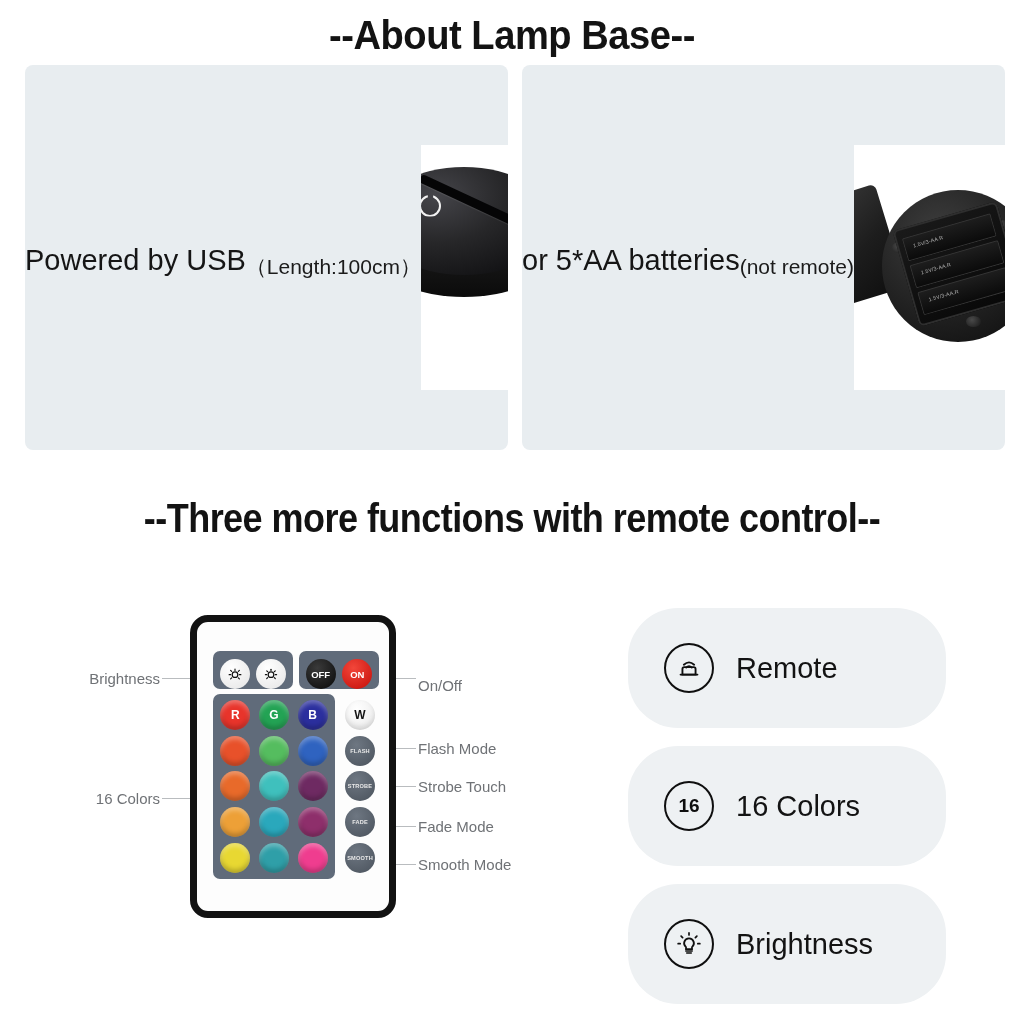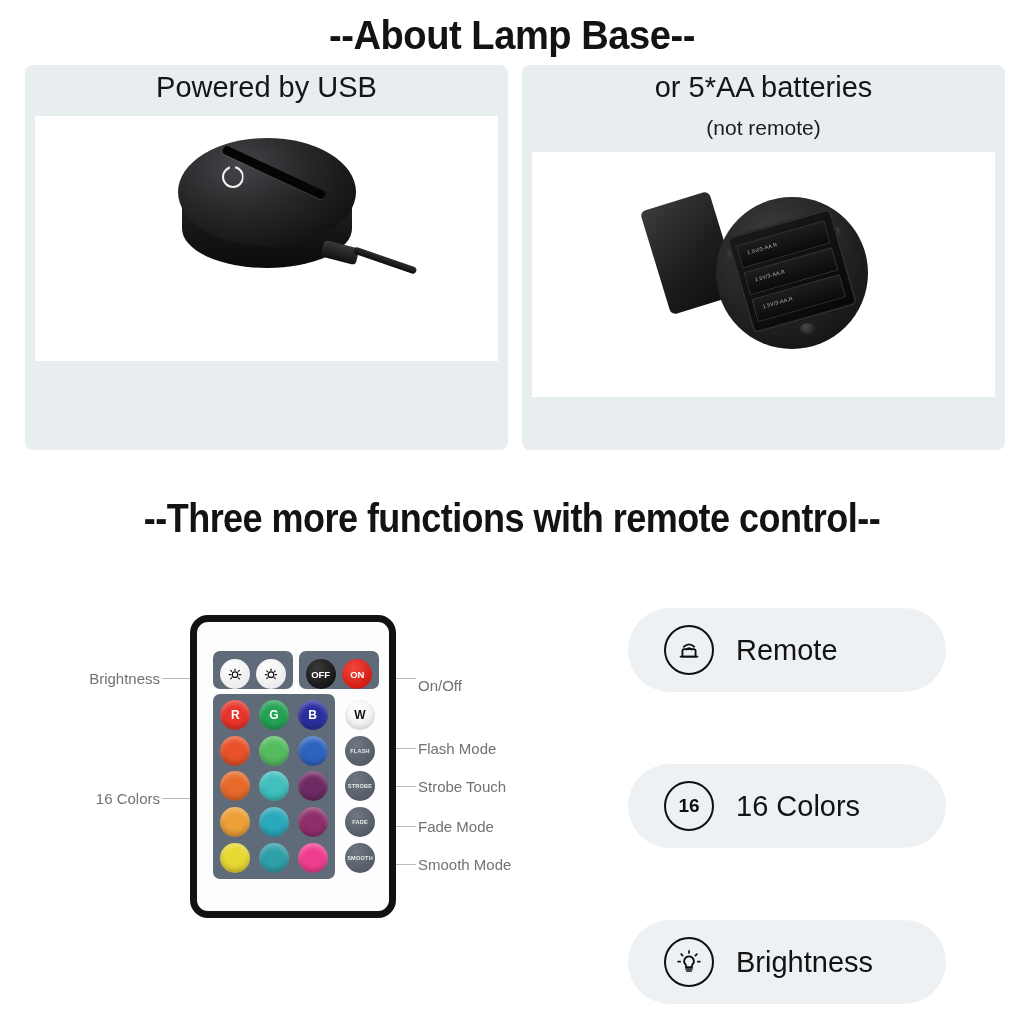--- a/index.html
+++ b/index.html
@@ -41,21 +41,21 @@
     position: absolute;
     top: 65px; left: 25px;
     width: 980px; height: 385px;
     display: flex;
     gap: 14px;
   }
   .card {
     flex: 1;
     background: #e8edf0;
     display: flex;
-    flex-direction: column;
+    flex-direction: row;
     align-items: center;
     padding-top: 7px;
     border-radius: 8px;
   }
   .card-title {
     font-size: 29px;
     color: #151515;
     font-weight: 400;
     line-height: 1.1;
     white-space: nowrap;
@@ -391,21 +391,21 @@
   
   .pills {
     position: absolute;
     top: 608px; left: 628px;
     width: 318px; height: 396px;
     display: flex;
     flex-direction: column;
     justify-content: space-between;
   }
   .pill {
-    height: 84px;
+    height: 120px;
     background: #eef1f3;
     border-radius: 50px;
     display: flex;
     align-items: center;
     padding-left: 36px;
     gap: 22px;
   }
   .pill-icon {
     width: 50px; height: 50px;
     flex: 0 0 50px;
@@ -428,20 +428,21 @@
 <body>
 
 <div class="page">
 
   <div class="heading-1">--About Lamp Base--</div>
 
   <div class="cards">
 
     <div class="card">
       <div class="card-title">Powered by USB</div>
+      <div class="card-sub">（Length:100cm）</div>
       <div class="card-photo">
         <div class="base-body">
           <div class="base-side"></div>
           <div class="base-top">
             <div class="base-slot"></div>
             <div class="power-glyph"></div>
           </div>
           <div class="usb-cable">
             <div class="usb-plug"></div>
             <div class="usb-wire"></div>

